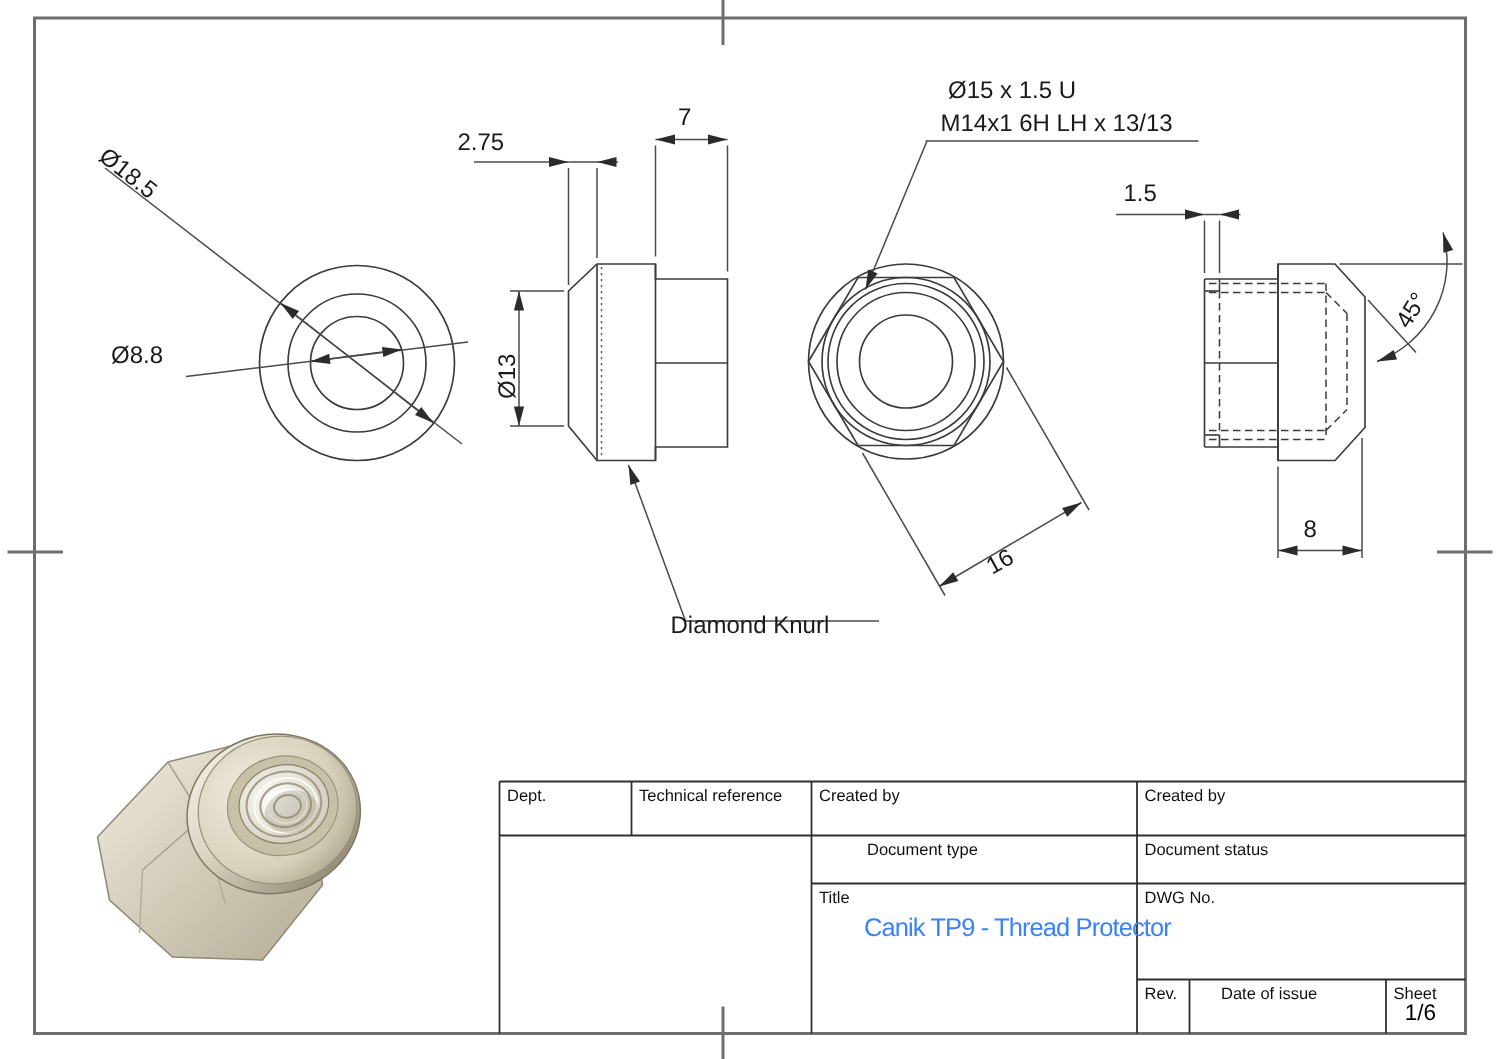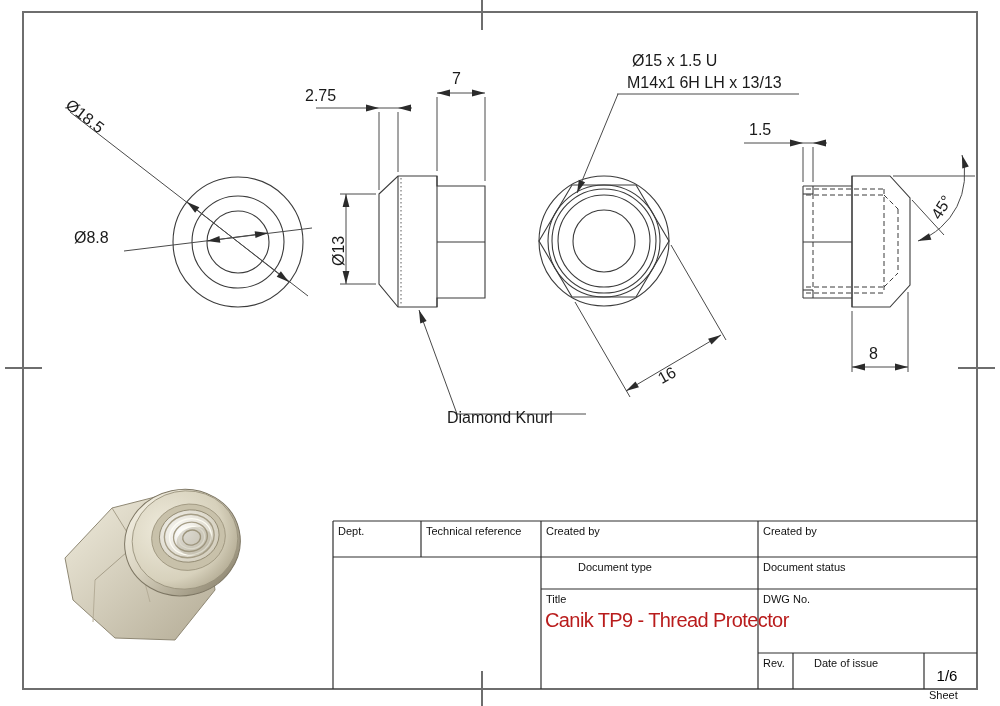--- a/index.html
+++ b/index.html
@@ -8,21 +8,21 @@
   svg{position:absolute;left:0;top:0;}
   .t{position:absolute;white-space:nowrap;color:#1a1a1a;font-family:"Liberation Sans",sans-serif;}
   .dim{font-size:16px;}
   .note{font-size:16px;}
   .rot38{transform:rotate(38deg);transform-origin:0 0;}
   .rotm90{transform:rotate(-90deg);transform-origin:0 0;}
   .rotm29{transform:rotate(-29deg);transform-origin:0 0;}
   .rotm58{transform:rotate(-58deg);transform-origin:0 0;}
   .lbl{font-size:11px;color:#111;}
   .tb-date{font-size:15px;color:#000;}
-  .tb-title{font-size:20px;letter-spacing:-0.6px;color:#b91c1c;}
+  .tb-title{font-size:17px;letter-spacing:-0.6px;color:#3b82f6;margin-left:31px;}
   .tb-sheet{font-size:15px;color:#000;}
 </style>
 </head>
 <body>
 
 <div id="sheet">
 
   <svg width="1000" height="706" viewBox="0 0 1000 706">
     <defs>
       <marker id="arw" markerUnits="userSpaceOnUse" markerWidth="15" markerHeight="10" refX="14" refY="5" orient="auto-start-reverse">
@@ -213,16 +213,16 @@
   <div class="t lbl" style="left:426px;top:525px;">Technical reference</div>
   <div class="t lbl" style="left:546px;top:525px;">Created by</div>
   <div class="t lbl" style="left:763px;top:525px;">Created by</div>
   <div class="t lbl" style="left:546px;top:561px;margin-left:32px;">Document type</div>
   <div class="t lbl" style="left:763px;top:561px;">Document status</div>
   <div class="t lbl" style="left:546px;top:593px;">Title</div>
   <div class="t tb-title" style="left:545px;top:609px;">Canik TP9 - Thread Protector</div>
   <div class="t lbl" style="left:763px;top:593px;">DWG No.</div>
   <div class="t lbl" style="left:763px;top:657px;">Rev.</div>
   <div class="t lbl" style="left:798px;top:657px;padding-left:16px;">Date of issue</div>
-  <div class="t lbl" style="left:929px;top:689px;">Sheet</div>
+  <div class="t lbl" style="left:929px;top:657px;">Sheet</div>
   <div class="t tb-sheet" style="left:924px;top:667px;width:46px;text-align:center;">1/6</div>
 
 </div>
 
 </body></html>

